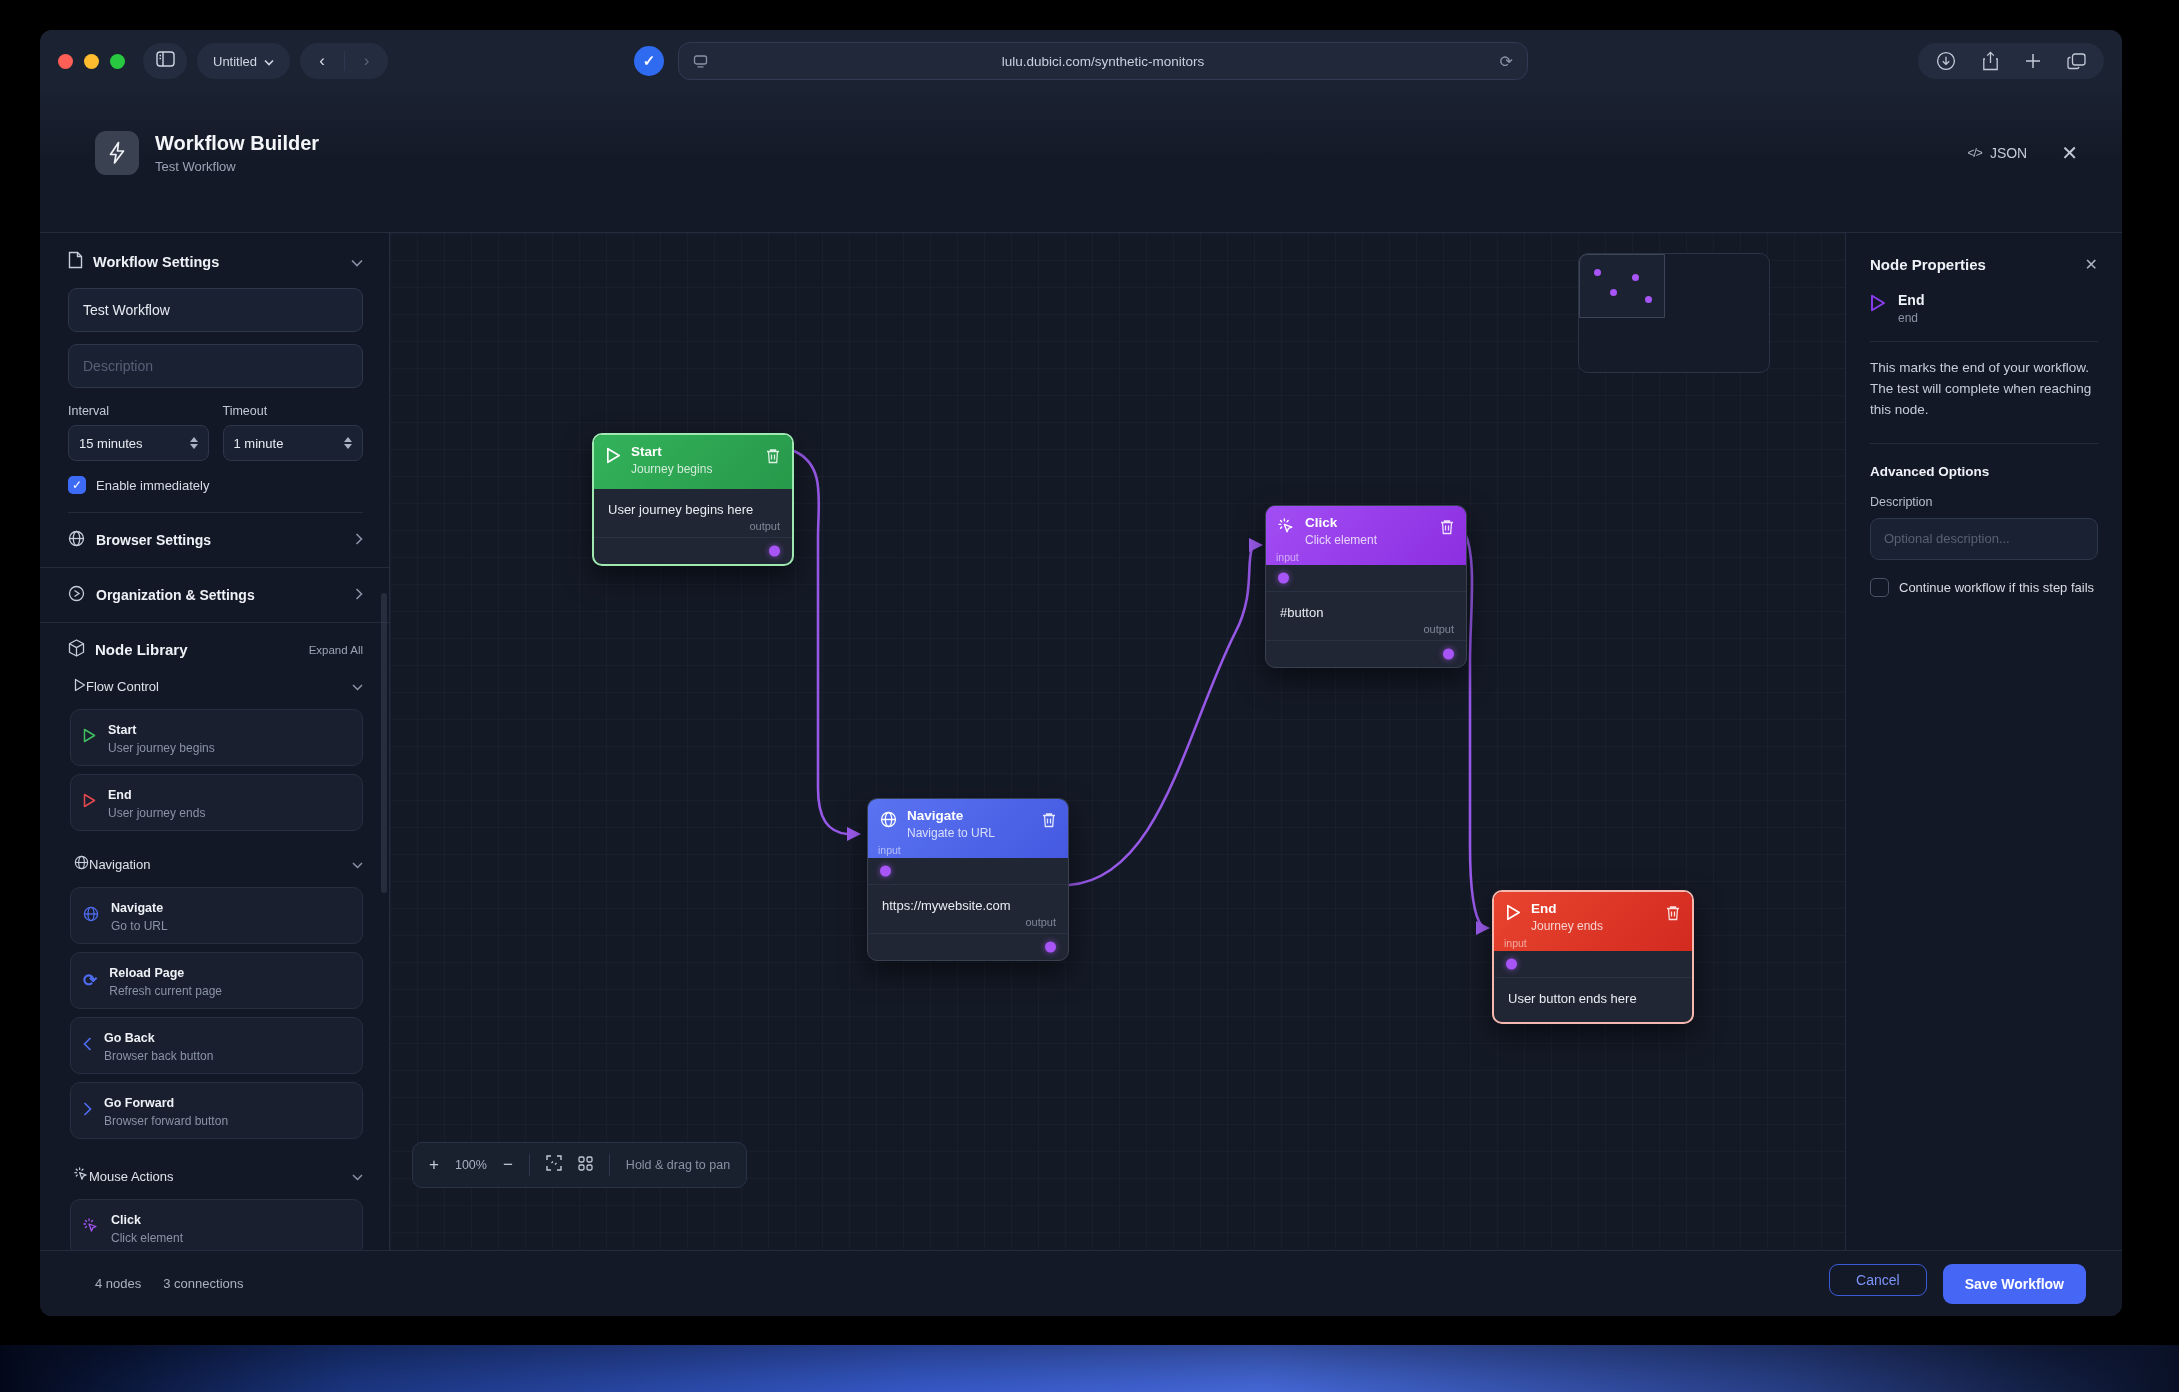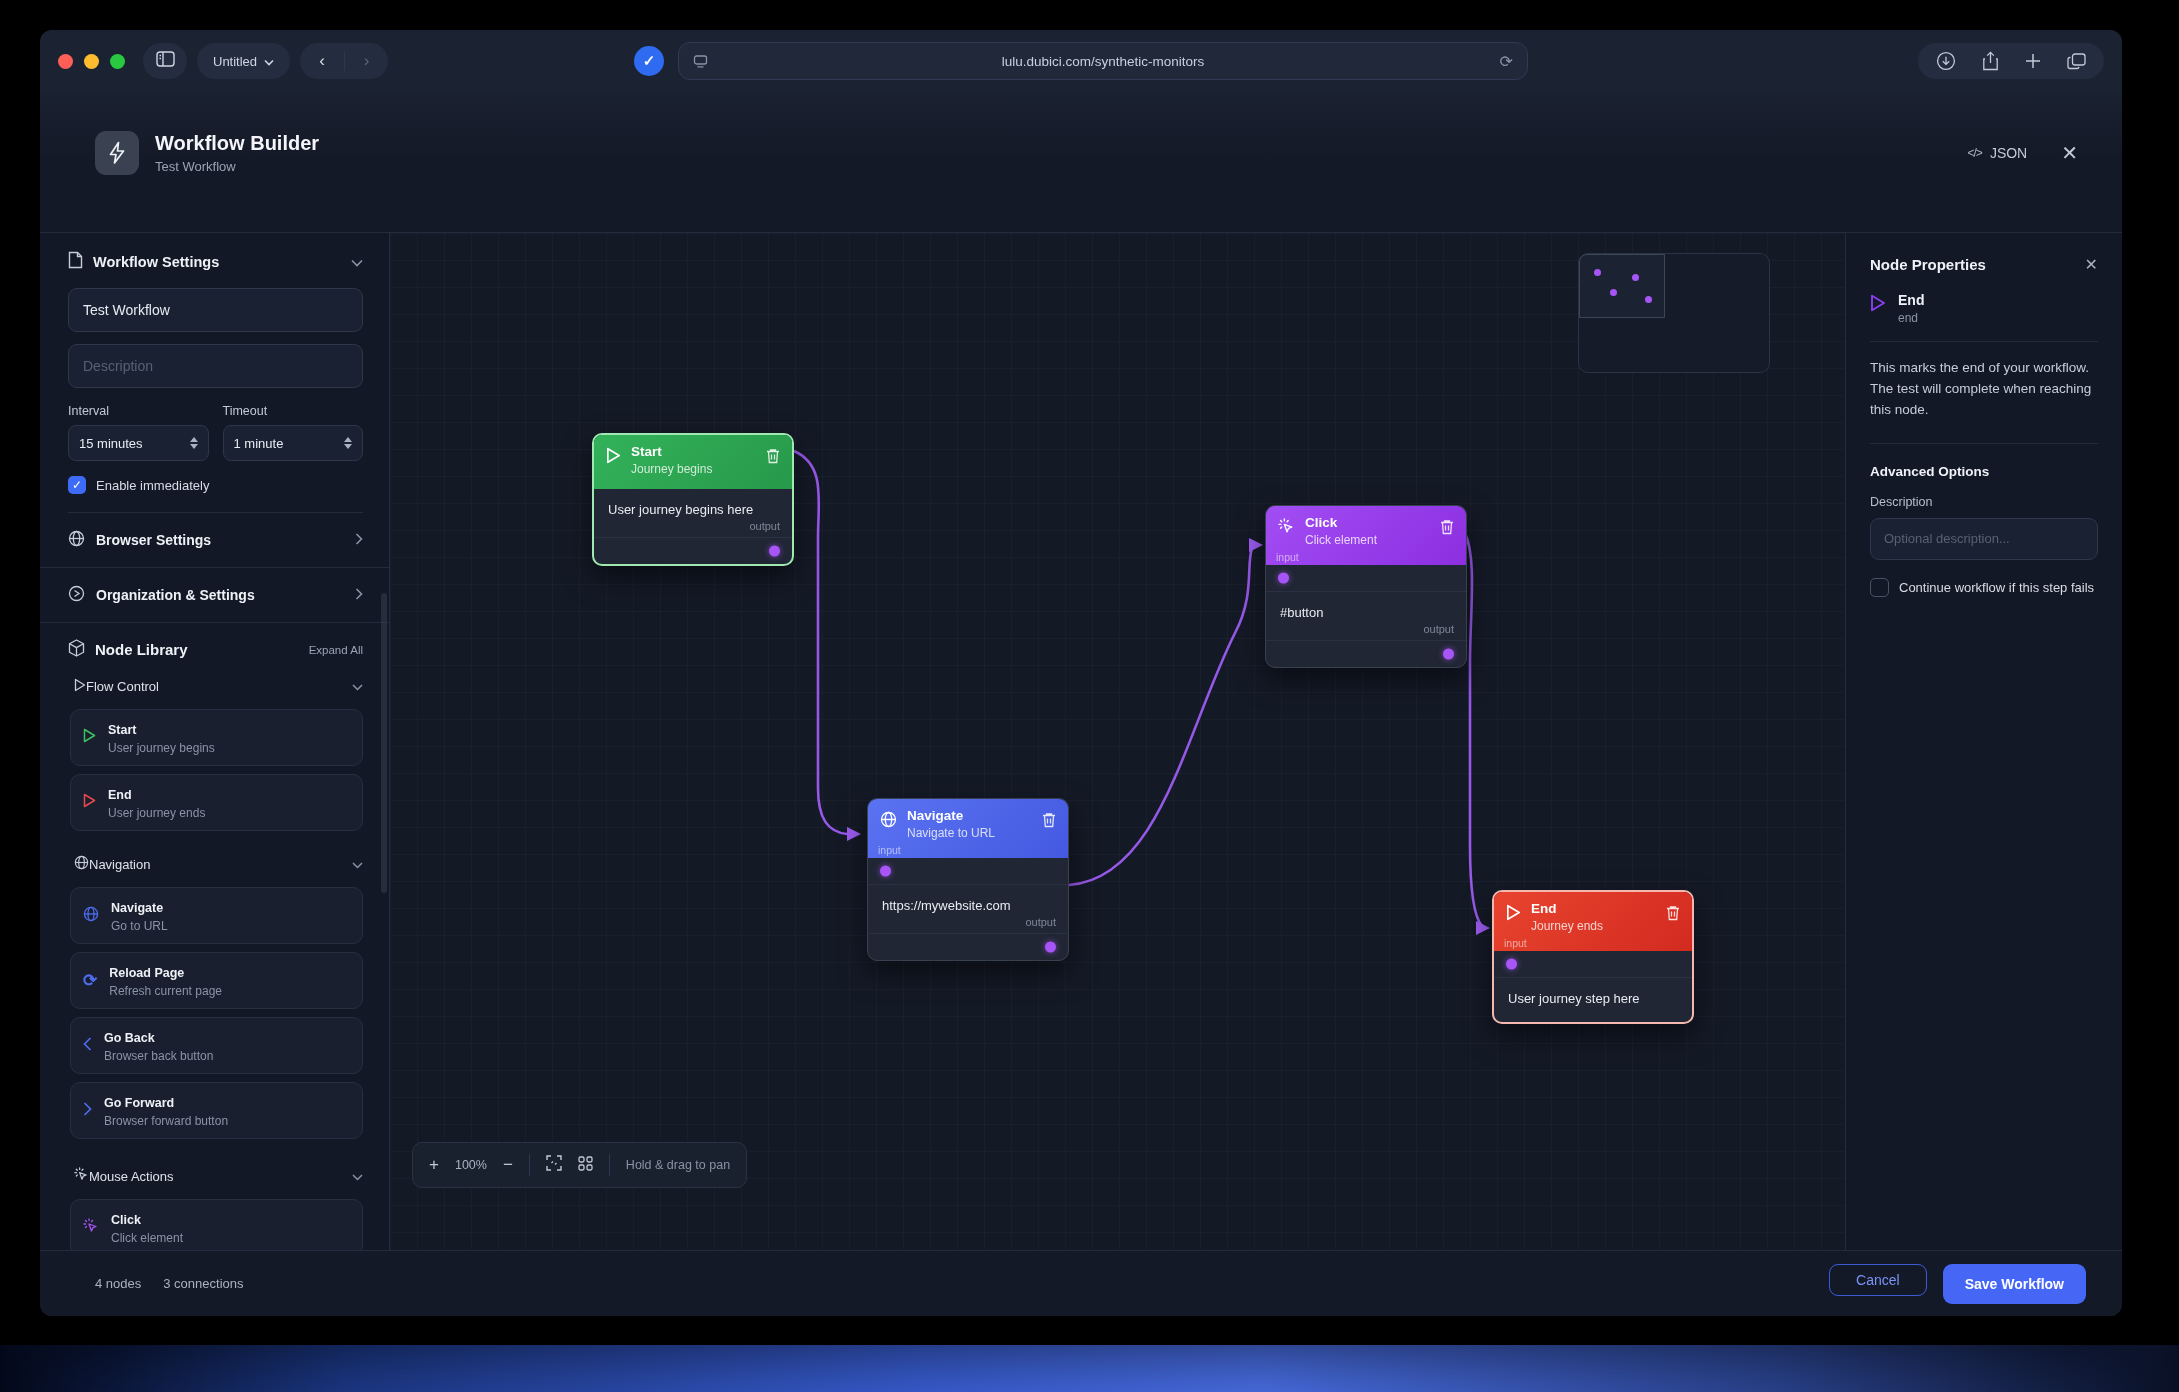--- a/index.html
+++ b/index.html
@@ -568,21 +568,21 @@
                 <svg width="14" height="16" viewBox="0 0 14 16" fill="none" stroke="currentColor" stroke-width="1.3">
                   <path d="M1 3.5 H13 M4.5 3.5 V2 H9.5 V3.5 M2.5 3.5 L3.3 14.5 H10.7 L11.5 3.5 M5.5 6.5 V11.5 M8.5 6.5 V11.5"></path>
                 </svg>
               </span>
               <span class="io-lab">input</span>
             </div>
             <div class="port-row">
                 <span class="dot l"></span>
               </div>
             <div class="n-div"></div>
-            <div class="node-body" style="padding-bottom:16px">User journey step here</div>
+            <div class="node-body" style="padding-bottom:16px">User button ends here</div>
           </div>
 
           <div class="minimap">
             <div class="mini-view">
               <div class="mini-dot" style="left:14px; top:14px;"></div>
               <div class="mini-dot" style="left:52px; top:19px;"></div>
               <div class="mini-dot" style="left:30px; top:34px;"></div>
               <div class="mini-dot" style="left:65px; top:41px;"></div>
             </div>
           </div>

